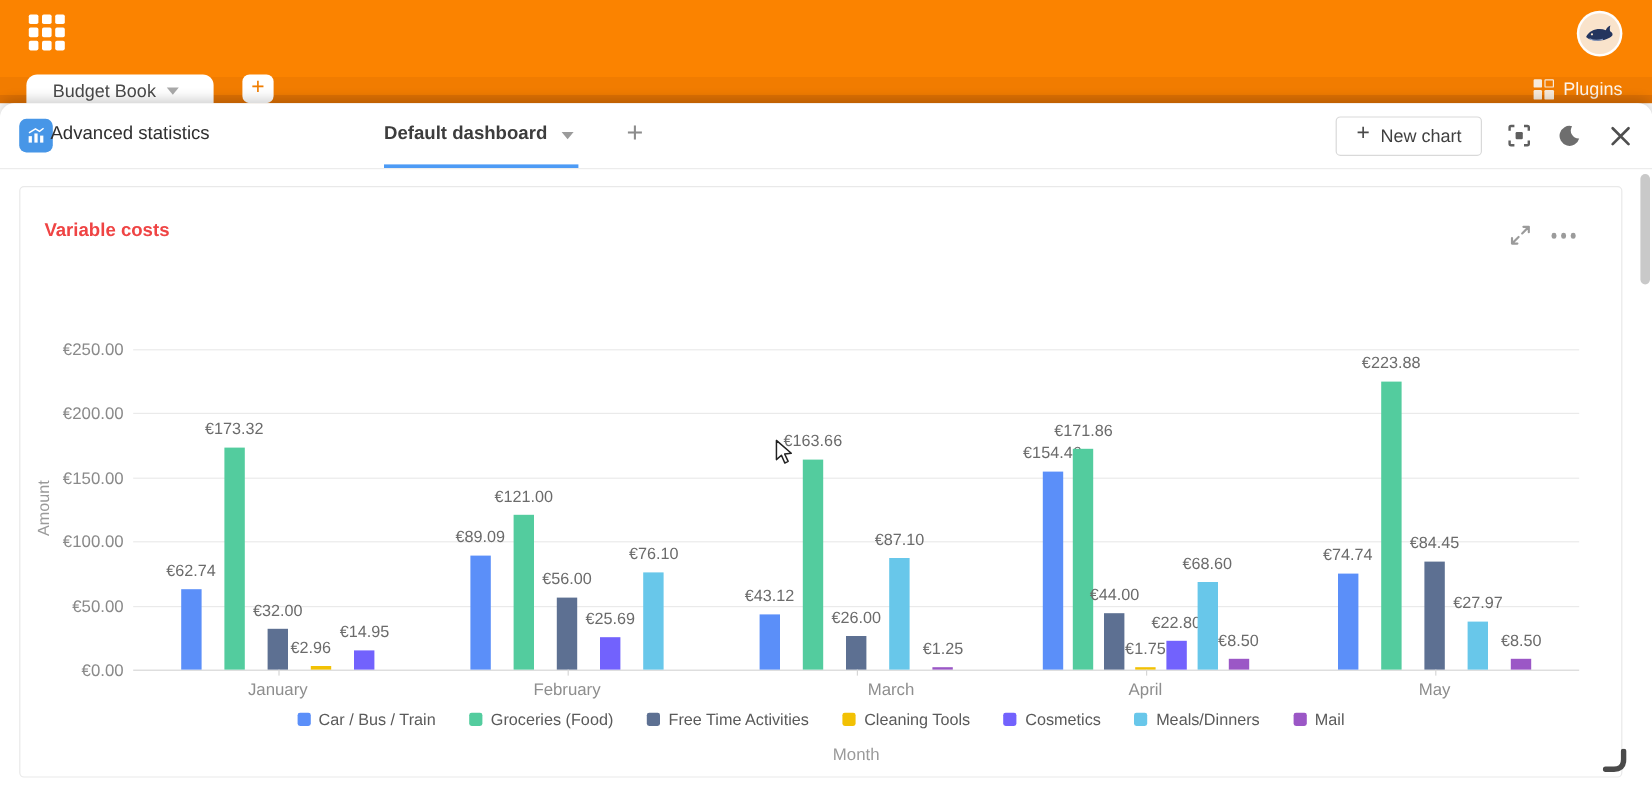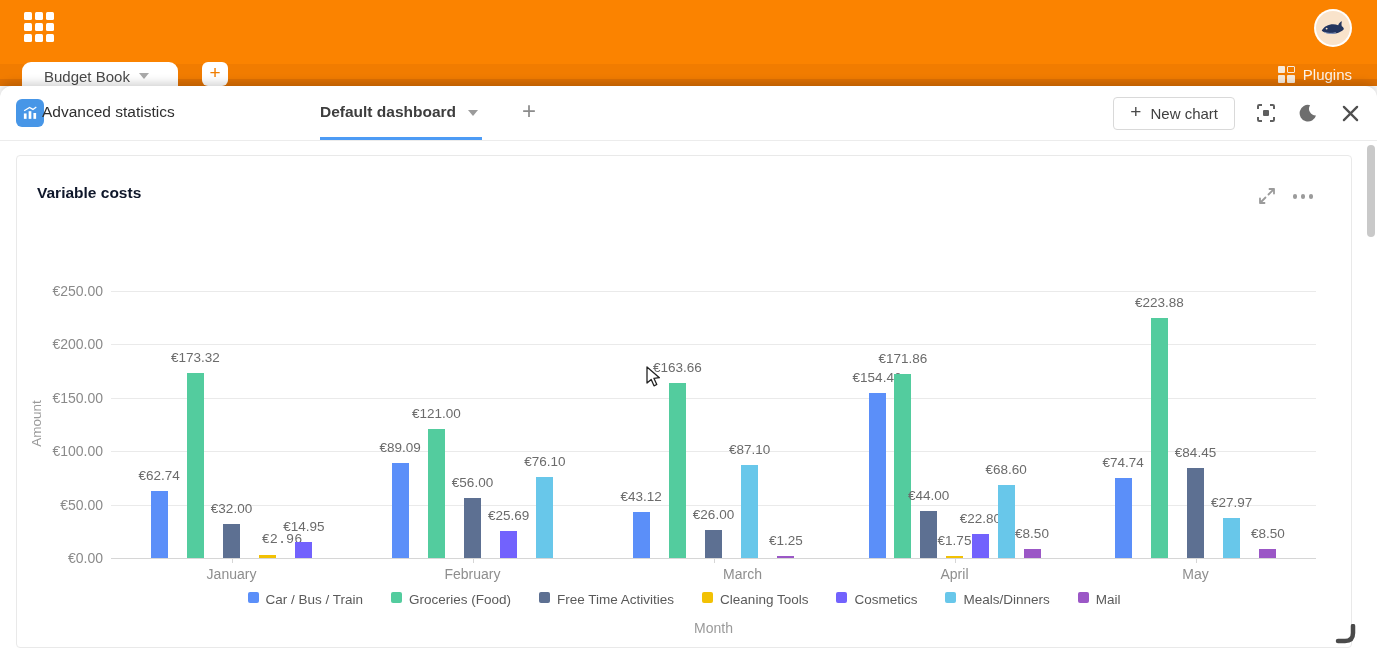--- a/index.html
+++ b/index.html
@@ -47,38 +47,38 @@
   .dash-add{position:absolute;left:522px;top:11px;font-size:24px;font-weight:300;color:#8C8C8C;cursor:pointer;line-height:28px;}
   .header-right{position:absolute;right:16px;top:0;height:54px;display:flex;align-items:center;gap:20px;}
   .new-chart-btn{display:flex;align-items:center;gap:9px;height:33px;padding:0 16px;border:1px solid #D9D9D9;
     border-radius:4px;background:#fff;font-size:15px;color:#404040;cursor:pointer;}
   .new-chart-btn .plus{font-size:19px;font-weight:300;color:#4A4A4A;margin-top:-2px;}
   .hdr-icon{width:22px;height:22px;display:flex;align-items:center;justify-content:center;cursor:pointer;}
 
   
   .card{position:absolute;left:16px;top:69px;width:1336px;height:493px;background:#fff;
     border:1px solid #E9E9E9;border-radius:4px;box-sizing:border-box;}
-  .card-title{position:absolute;left:20px;top:28px;font-size:15.5px;font-weight:700;color:#0f172a;}
+  .card-title{position:absolute;left:20px;top:28px;font-size:15.5px;font-weight:700;color:#ef4444;}
   .expand-icon{position:absolute;right:74px;top:30px;width:20px;height:20px;cursor:pointer;}
   .ellipsis-icon{position:absolute;right:38px;top:34px;display:flex;gap:3.5px;cursor:pointer;padding:4px 0;}
   .ellipsis-icon i{width:4.5px;height:4.5px;border-radius:50%;background:#9B9B9B;}
 
   .chart{position:absolute;inset:0;}
   .gridline{position:absolute;height:1px;background:#EAEAEA;}
   .gridline.base{background:#D6D6D6;}
   .ytick{position:absolute;width:86px;text-align:right;font-size:14px;color:#8A8A8A;}
   .ylabel{position:absolute;left:-41px;top:260px;width:120px;text-align:center;font-size:13.5px;color:#9A9A9A;
     transform:rotate(-90deg);}
   .xlabel{position:absolute;left:94px;width:1205px;top:464px;text-align:center;font-size:14px;color:#9A9A9A;}
   .xtick-label{position:absolute;transform:translateX(-50%);font-size:14px;color:#8E8E8E;white-space:nowrap;top:410px;}
   .xtick-mark{position:absolute;width:1px;height:5px;background:#D6D6D6;top:402px;}
   .bar{position:absolute;width:17px;}
   .bar-label{position:absolute;transform:translateX(-50%);font-size:13.5px;color:#6B6B6B;white-space:nowrap;height:16px;line-height:16px;}
   .legend{position:absolute;left:0;right:0;top:436px;display:flex;justify-content:center;gap:28px;}
-  .legend-item{display:flex;align-items:flex-start;gap:7px;cursor:pointer;}
+  .legend-item{display:flex;align-items:center;gap:7px;cursor:pointer;}
   .legend-swatch{width:11px;height:11px;border-radius:2px;}
   .legend-label{font-size:13.5px;color:#5A5A5A;}
 
   
   .scroll-thumb{position:absolute;right:2px;top:145px;width:8px;height:92px;border-radius:4px;background:#C9C9C9;cursor:pointer;}
   .corner-indicator{position:absolute;left:1334px;top:624px;pointer-events:none;}
   .cursor{position:absolute;left:646px;top:366px;z-index:60;pointer-events:none;}
 </style>
 </head>
 <body>
@@ -194,21 +194,21 @@
           <div class="ytick" style="top: 180px;">€200.00</div>
           <div class="gridline" style="left: 94px; width: 1205px; top: 134.5px;"></div>
           <div class="ytick" style="top: 126.5px;">€250.00</div>
           <div class="bar" style="left: 133.7px; top: 334.9px; height: 67.1px; background: rgb(91, 143, 249);"></div>
           <div class="bar-label" style="left: 142.2px; top: 311.9px;">€62.74</div>
           <div class="bar" style="left: 169.8px; top: 216.5px; height: 185.5px; background: rgb(83, 204, 158);"></div>
           <div class="bar-label" style="left: 178.3px; top: 193.5px;">€173.32</div>
           <div class="bar" style="left: 206px; top: 367.8px; height: 34.2px; background: rgb(93, 112, 146);"></div>
           <div class="bar-label" style="left: 214.5px; top: 344.8px;">€32.00</div>
           <div class="bar" style="left: 242.1px; top: 398.8px; height: 3.2px; background: rgb(242, 193, 4);"></div>
-          <div class="bar-label" style="left: 265px; top: 375.8px; font-family: Liberation Mono, monospace;">€2.96</div>
+          <div class="bar-label" style="left: 242px; top: 375.8px;">€2.96</div>
           <div class="bar" style="left: 278.3px; top: 386px; height: 16px; background: rgb(114, 98, 253);"></div>
           <div class="bar-label" style="left: 286.8px; top: 363px;">€14.95</div>
           <div class="xtick-mark" style="left: 214.5px;"></div>
           <div class="xtick-label" style="left: 214.5px;">January</div>
           <div class="bar" style="left: 374.7px; top: 306.7px; height: 95.3px; background: rgb(91, 143, 249);"></div>
           <div class="bar-label" style="left: 383.2px; top: 283.7px;">€89.09</div>
           <div class="bar" style="left: 410.9px; top: 272.5px; height: 129.5px; background: rgb(83, 204, 158);"></div>
           <div class="bar-label" style="left: 419.4px; top: 249.5px;">€121.00</div>
           <div class="bar" style="left: 447px; top: 342.1px; height: 59.9px; background: rgb(93, 112, 146);"></div>
           <div class="bar-label" style="left: 455.5px; top: 319.1px;">€56.00</div>

